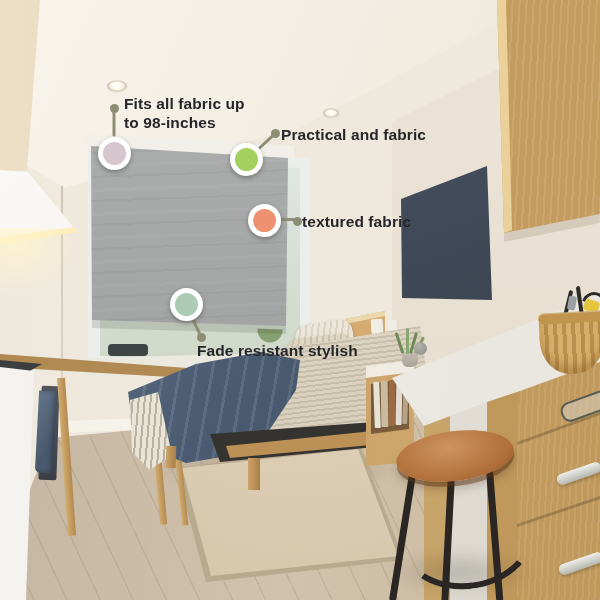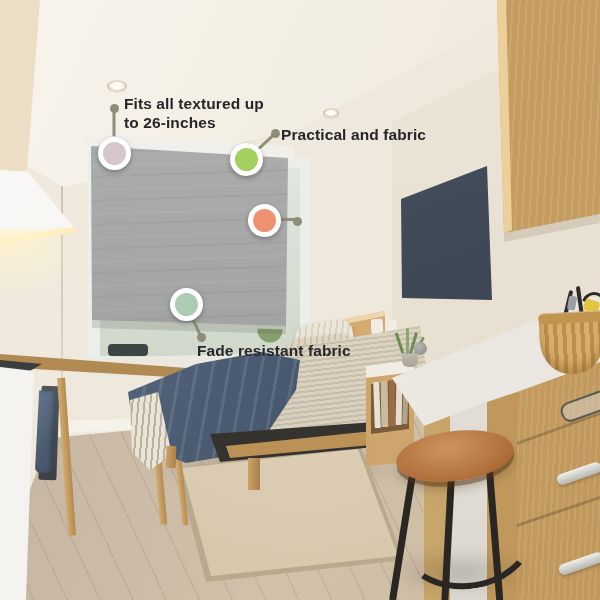--- a/index.html
+++ b/index.html
@@ -272,37 +272,38 @@
   <div class="abs stool-leg" style="left:410px;top:468px;width:7px;height:135px;transform:rotate(9deg);"></div>
   <div class="abs stool-leg" style="left:448px;top:474px;width:7px;height:128px;transform:rotate(3deg);"></div>
   <div class="abs stool-leg" style="left:486px;top:470px;width:7px;height:132px;transform:rotate(-4.5deg);"></div>
   <div class="abs stool-ring" style="left:398px;top:482px;width:125px;height:95px;transform:rotate(-8deg);"></div>
   <div class="abs stool-seat" style="left:396px;top:431px;width:118px;height:50px;transform:rotate(-7deg);"></div>
 
   <div class="leader" style="left: 114px; top: 135px; width: 29px; transform: rotate(-90deg); background-color: rgb(141, 142, 117);"></div>
   <div class="leader-dot" style="left: 110px; top: 104px; background-color: rgb(141, 142, 117);"></div>
   <div class="marker" style="left: 98px; top: 137px; background-color: rgb(216, 198, 207);"></div>
   <div class="callout-text" style="left: 124px; top: 94px; color: rgb(38, 38, 42);">
-    <div>Fits all textured up</div>
-    <div>to 26-inches</div>
+    <div>Fits all fabric up</div>
+    <div>to 98-inches</div>
   </div>
 
   <div class="leader" style="left: 259px; top: 147px; width: 23px; transform: rotate(-43deg); background-color: rgb(141, 142, 117);"></div>
   <div class="leader-dot" style="left: 271px; top: 129px; background-color: rgb(141, 142, 117);"></div>
   <div class="marker" style="left: 230px; top: 143px; background-color: rgb(163, 208, 95);"></div>
   <div class="callout-text" style="left: 281px; top: 125px; color: rgb(38, 38, 42);">
     <div>Practical and fabric</div>
   </div>
 
   <div class="leader" style="left: 280px; top: 218px; width: 17px; background-color: rgb(141, 142, 117);"></div>
   <div class="leader-dot" style="left: 293px; top: 217px; background-color: rgb(141, 142, 117);"></div>
   <div class="marker" style="left: 248px; top: 204px; background-color: rgb(238, 145, 112);"></div>
   <div class="callout-text" style="left: 302px; top: 212px; color: rgb(38, 38, 42);">
+    <div>textured fabric</div>
   </div>
 
   <div class="leader" style="left: 193px; top: 318px; width: 21px; transform: rotate(65deg); background-color: rgb(141, 142, 117);"></div>
   <div class="leader-dot" style="left: 197px; top: 333px; background-color: rgb(141, 142, 117);"></div>
   <div class="marker" style="left: 170px; top: 288px; background-color: rgb(173, 203, 180);"></div>
   <div class="callout-text" style="left: 197px; top: 341px; color: rgb(38, 38, 42);">
-    <div>Fade resistant fabric</div>
+    <div>Fade resistant stylish</div>
   </div>
 
 </div>
 
 </body></html>

